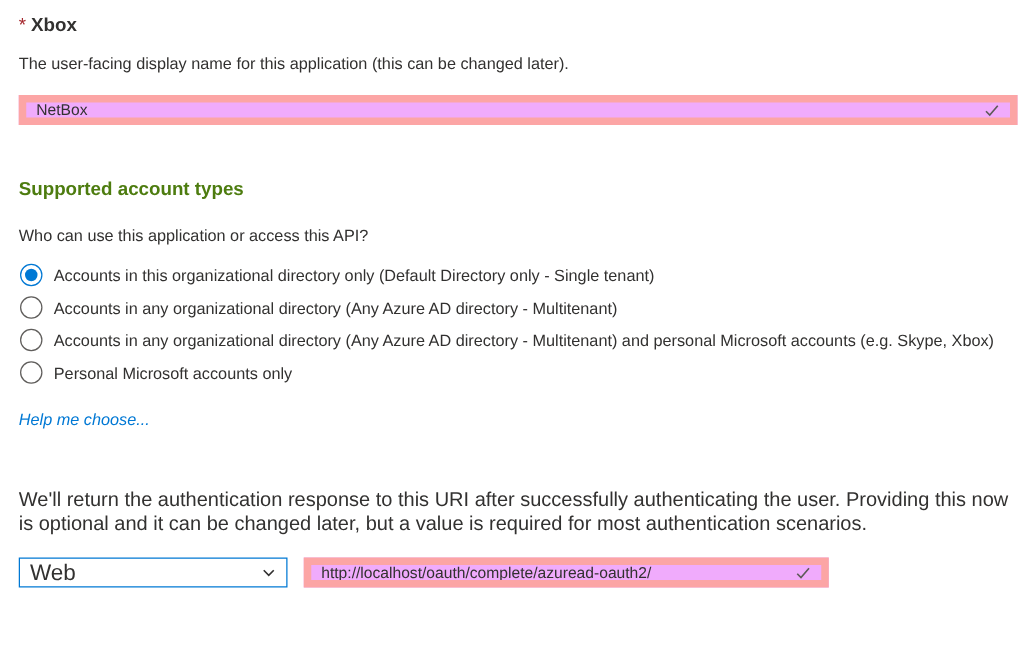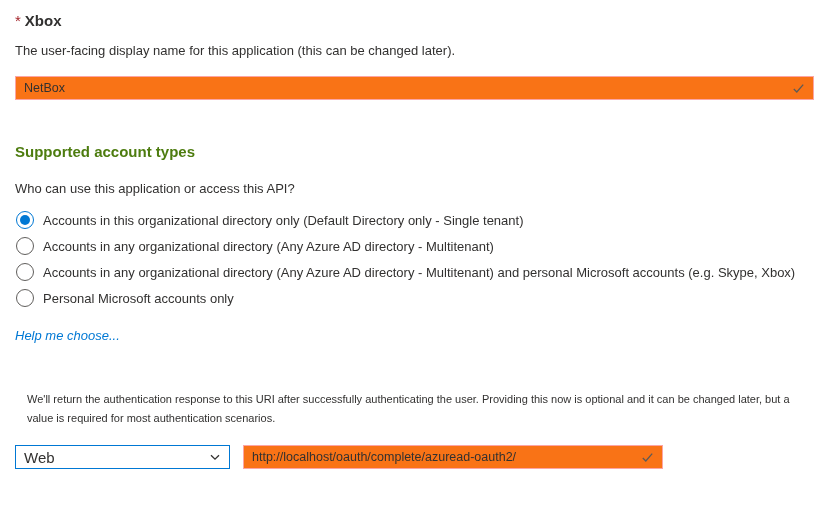--- a/index.html
+++ b/index.html
@@ -28,22 +28,22 @@
   }
   .help-text {
     font-size: 13px;
     color: #323130;
     margin: 0 0 17px 0;
     line-height: 17px;
   }
 
   .text-input {
     height: 24px;
-    border: 1px solid #fca5a5;
-    background: #f97316;
+    border: 6px solid #fca5a5;
+    background: #f0abfc;
     display: flex;
     align-items: center;
     padding: 0 8px;
     width: 100%;
   }
   .text-input input {
     border: none;
     outline: none;
     flex: 1;
     font-family: "Liberation Sans", sans-serif;
@@ -103,40 +103,40 @@
     font-size: 13px;
     color: #0078d4;
     text-decoration: none;
     cursor: pointer;
     font-style: italic;
   }
 
   
   .section-3 { margin-top: 46px; }
   .para-text {
-    font-size: 11px;
+    font-size: 16px;
     color: #323130;
     line-height: 19px;
-    margin: 0 0 17px 12px;
+    margin: 0 0 17px 0;
     max-width: 802px;
   }
   .controls-row {
     display: flex;
     align-items: center;
     gap: 13px;
   }
   .dropdown {
     width: 215px;
     height: 24px;
     border: 1px solid #0078d4;
     display: flex;
     align-items: center;
     justify-content: space-between;
     padding: 0 8px;
-    font-size: 15px;
+    font-size: 18px;
     color: #323130;
     cursor: pointer;
     background: #fff;
     flex: 0 0 auto;
   }
   .uri-input-wrap { width: 420px; flex: 0 0 auto; }
 </style>
 </head>
 <body>
 

